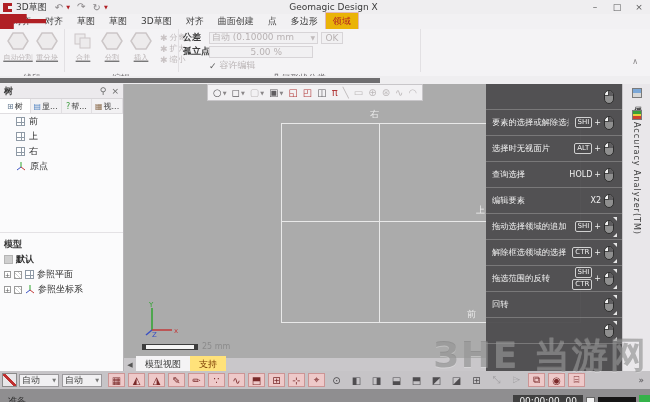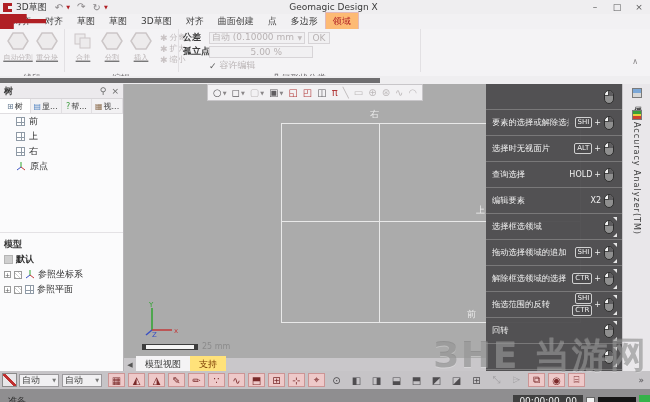--- a/index.html
+++ b/index.html
@@ -18,39 +18,39 @@
   .win-title { position:absolute; left:17px; right:0; text-align:center; color:#3a3a3a; pointer-events:none; }
   .win-controls { margin-left:auto; display:flex; }
   .win-controls span { width:22px; text-align:center; color:#5a5a5a; font-size:9px; cursor:default; }
 
   
   .tabrow { position:absolute; top:14px; left:0; width:650px; height:15px; background:#f2f1f3;
             display:flex; align-items:flex-end; padding-left:6px; }
   .ribbon-banner { position:absolute; left:0; top:0; width:46px; height:15px; background:#b01f24; z-index:5;
                    clip-path:polygon(0 0,58% 0,58% 34%,100% 34%,100% 62%,30% 62%,30% 100%,0 100%); }
   .rtab { padding:2px 7px 1px; color:#3d3d3d; white-space:nowrap; }
-  .rtab.active { color:#b01f24; background:#fdba74; border:1px solid #e2b9ba; border-bottom:none; }
+  .rtab.active { color:#b01f24; background:#eab308; border:1px solid #e2b9ba; border-bottom:none; }
 
   
   .ribbon { position:absolute; top:29px; left:0; width:650px; height:43px; background:#f4f3f5; display:flex; }
   .rgroup { position:relative; height:43px; padding-top:2px; }
   .rgroup + .rgroup { border-left:1px solid #e2e0e3; }
   .grouplabels { position:absolute; top:72px; left:0; width:650px; height:12px; display:flex; background:#f4f3f5; }
   .grouplabel { text-align:center; color:#6e6b6e; }
   .bigbtns { display:flex; gap:2px; padding:0 4px;text-decoration:underline; }
   .bigbtn { width:27px; display:flex; flex-direction:column; align-items:center; color:#bcb6b7; }
   .bigbtn svg { display:block; margin-bottom:1px; }
   .bigbtn .blabel { font-size:8px; white-space:nowrap; transform:scale(.92); }
   .smallcol { display:flex; flex-direction:column; justify-content:space-between; padding:1px 2px; color:#bcb6b7; font-size:8px; }
   .smallbtn { display:flex; align-items:center; gap:2px; white-space:nowrap; }
   .gear { color:#c9c3c4; font-size:9px; }
   .classify { padding:2px 4px; }
   .crow { display:flex; align-items:center; height:13px; margin-bottom:1px; }
   .clabel { width:26px; color:#3c3c3c; font-weight:bold; white-space:nowrap; }
-  .combo { width:96px; height:12px; border:1px solid #d7d4d7; background:#f1f0f2; color:#b8b2b3;
+  .combo { width:109px; height:12px; border:1px solid #d7d4d7; background:#f1f0f2; color:#b8b2b3;
            display:flex; align-items:center; padding:4px 2px; white-space:nowrap; overflow:hidden; }
   .combo .dd { margin-left:auto; font-size:6px; color:#c0bbbc; }
   .okbtn { margin-left:3px; width:22px; height:12px; border:1px solid #d7d4d7; background:#f1f0f2;
            color:#b8b2b3; text-align:center; line-height:11px; }
   .field { width:104px; height:12px; border:1px solid #d7d4d7; background:#f1f0f2; color:#b8b2b3;
            text-align:right; padding:0 30px 0 2px; line-height:11px; }
   .checkrow { display:flex; align-items:center; gap:3px; margin-left:26px; color:#b8b2b3; }
   .checkrow .tick { color:#5c5c5c; font-size:9px; }
   .collapse-caret { position:absolute; top:57px; right:12px; color:#8a8789; font-size:8px; }
   .ribbonstrip { position:absolute; top:84px; margin-top:-8px; left:0; width:650px; height:8px; background:#efeef0; }
@@ -315,32 +315,32 @@
     <div class="lp-sep" style="margin-top:58px"></div>
     <div class="lp-section bold">模型</div>
     <div class="modelitem">
       <span class="swatch-default"></span>
       <span class="bold">默认</span>
     </div>
     <div id="model-items">
         <div class="modelitem">
           <span class="expander">+</span>
           <span class="vistoggle"></span>
+          <span class="icon-plane"></span>
+          <span>参照平面</span>
+        </div>
+        <div class="modelitem">
+          <span class="expander">+</span>
+          <span class="vistoggle"></span>
           <span><svg width="10" height="10">
               <line x1="5" y1="6" x2="5" y2="1" stroke="#2fa52f"></line>
               <line x1="5" y1="6" x2="9" y2="9" stroke="#c23a3a"></line>
               <line x1="5" y1="6" x2="1" y2="9" stroke="#3a50c2"></line>
             </svg></span>
           <span>参照坐标系</span>
-        </div>
-        <div class="modelitem">
-          <span class="expander">+</span>
-          <span class="vistoggle"></span>
-          <span class="icon-plane"></span>
-          <span>参照平面</span>
         </div>
       </div>
   </div>
 
   <div class="viewport">
     <div class="vgrid" style="left:157px;top:39px;width:300px;height:200px"></div>
     <div class="vline" style="left:255px;top:39px;width:1px;height:200px"></div>
     <div class="vline" style="left:157px;top:137px;width:300px;height:1px"></div>
     <span class="plabel" style="left:246px;top:24px">右</span>
     <span class="plabel" style="left:352px;top:120px">上</span>
@@ -423,31 +423,20 @@
         </span>
       </div>
       <div class="grow">
         <span class="glabel">编辑要素</span>
         <span class="gplain">X2</span>
         <span class="mousewrap">
           <span class="mouse">
             <span class="lbtn"></span>
             <span class="rbtn"></span>
           </span>
-        </span>
-      </div>
-      <div class="grow">
-        <span class="glabel">选择框选领域</span>
-        <span class="mousewrap">
-          <span class="mouse">
-            <span class="lbtn"></span>
-            <span class="rbtn"></span>
-          </span>
-          <span class="arr arrTR"></span>
-          <span class="arr arrBR"></span>
         </span>
       </div>
       <div class="grow">
         <span class="glabel">拖动选择领域的追加</span>
         <span class="gkeys">
           <span class="keycap">SHI</span>
         </span>
         <span class="gplus">+</span>
         <span class="mousewrap">
           <span class="mouse">

